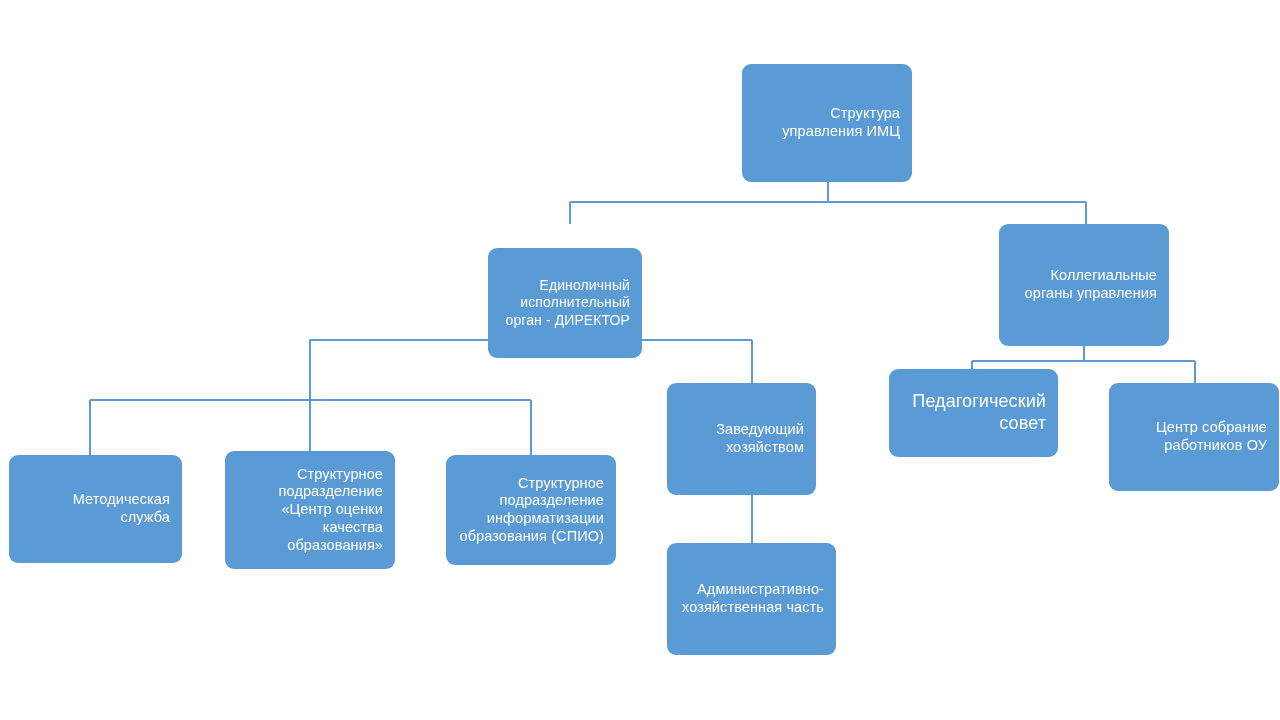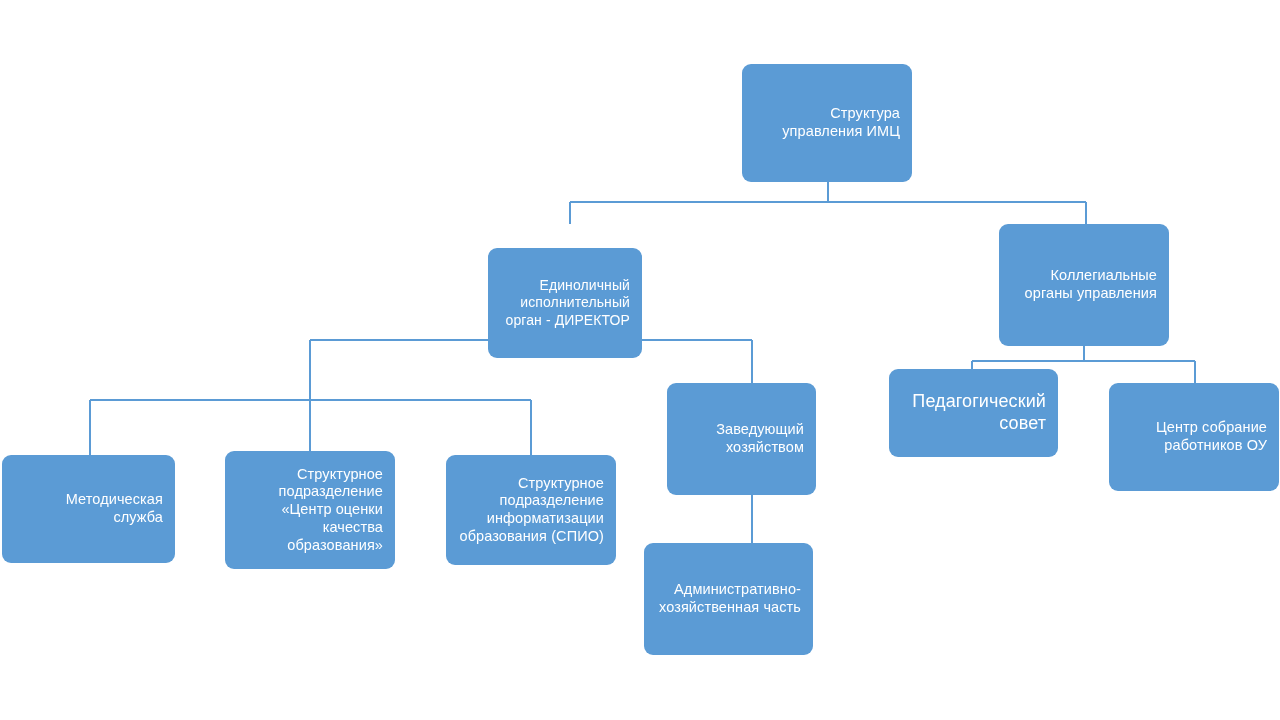--- a/index.html
+++ b/index.html
@@ -48,26 +48,26 @@
     box-sizing: border-box;
     white-space: pre-line;
     text-align: right;
   }
 
   
   .n-root      { left: 742px;  top: 64px;  width: 170px; height: 118px; font-size: 14.5px; }
   .n-director  { left: 488px;  top: 224px; width: 154px; height: 110px; font-size: 14px; margin-top: 24px; }
   .n-collegial { left: 999px;  top: 224px; width: 170px; height: 122px; font-size: 14.5px; }
 
-  .n-method    { left: 2px;    top: 455px; width: 173px; height: 108px; font-size: 14.5px; }
+  .n-method    { left: 9px;    top: 455px; width: 173px; height: 108px; font-size: 14.5px; }
   .n-coko      { left: 225px;  top: 451px; width: 170px; height: 118px; font-size: 14.5px; }
   .n-spio      { left: 446px;  top: 455px; width: 170px; height: 110px; font-size: 14.5px; }
 
   .n-zavhoz    { left: 667px;  top: 383px; width: 149px; height: 112px; font-size: 14.5px; }
-  .n-ahch      { left: 644px;  top: 543px; width: 169px; height: 112px; font-size: 14.5px; }
+  .n-ahch      { left: 667px;  top: 543px; width: 169px; height: 112px; font-size: 14.5px; }
 
   .n-pedsovet  { left: 889px;  top: 369px; width: 169px; height: 88px; font-size: 18px; }
   .n-obshee    { left: 1109px; top: 383px; width: 170px; height: 108px; font-size: 14.5px; }
 </style>
 </head>
 <body>
 
 <div id="org-chart">
 
   <svg class="conn-layer" width="1280" height="720" viewBox="0 0 1280 720">

